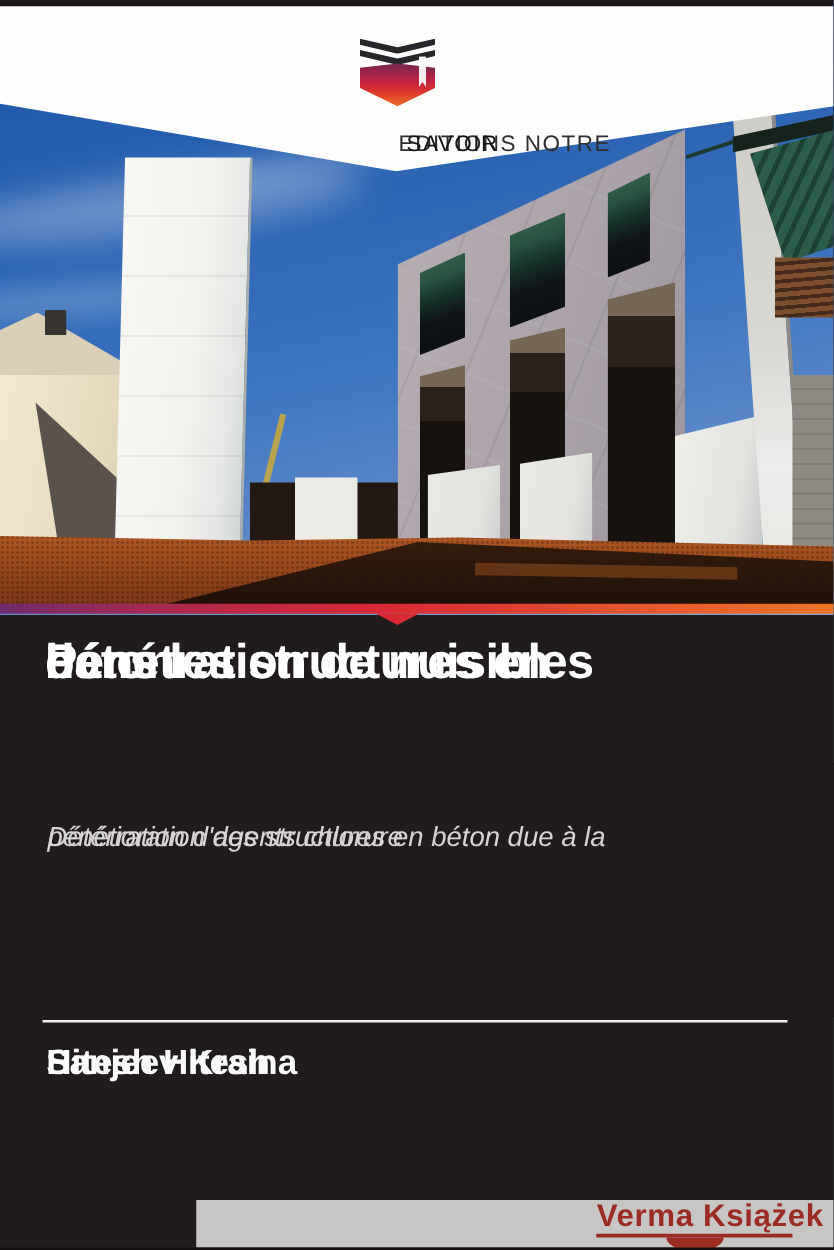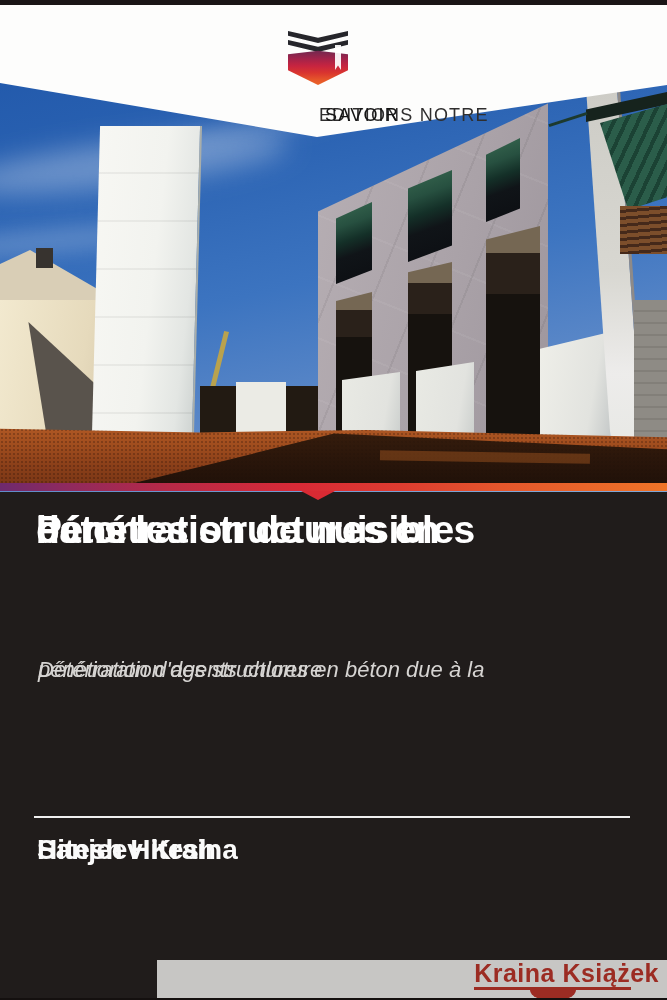--- a/index.html
+++ b/index.html
@@ -187,21 +187,21 @@
   </div>
 
   <div class="rule"></div>
   <div class="authors">
     <div>Sanjeev Kraina</div>
     <div>Hitesh Hitesh</div>
   </div>
 
   <div class="wm-bar">
     <div class="wm-logo">
-      <div class="wm-text">Kraina Książek</div>
+      <div class="wm-text">Verma Książek</div>
       <div class="wm-underline">
         <div class="wm-book"></div>
       </div>
     </div>
   </div>
   <div class="bottom-line"></div>
 
 </div>
 
 </body></html>

